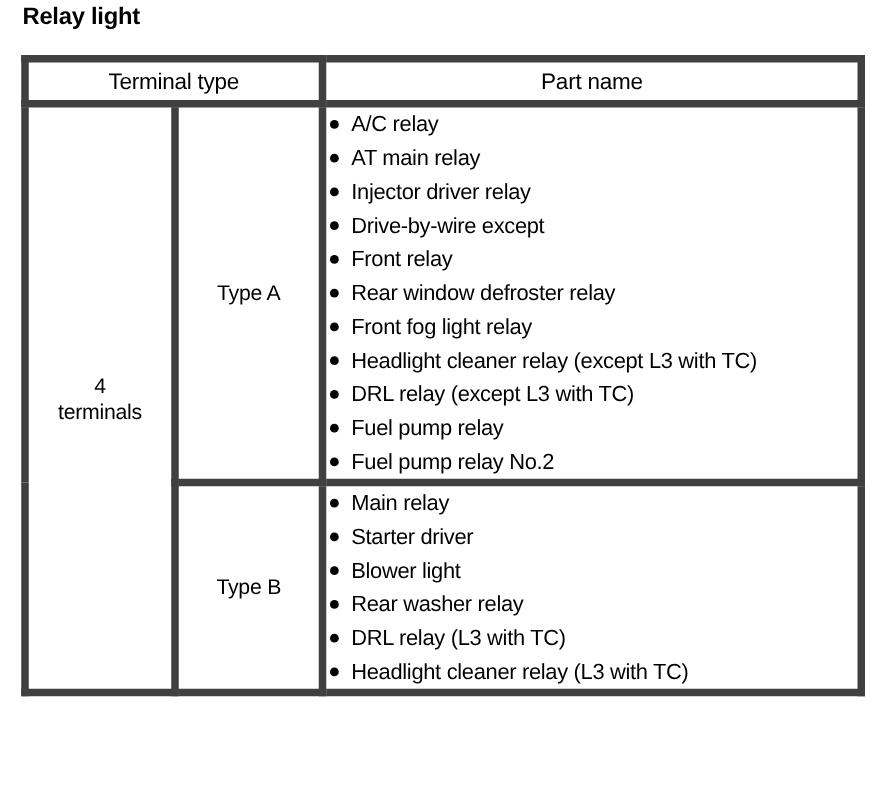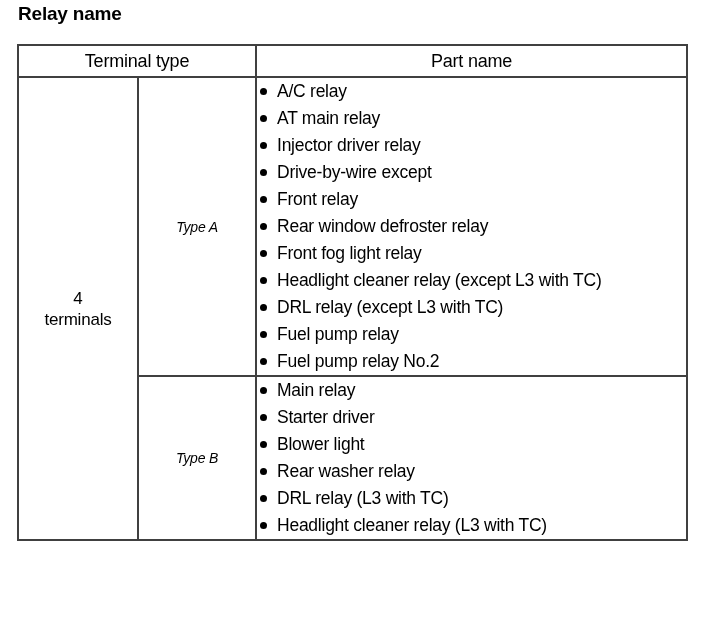--- a/index.html
+++ b/index.html
@@ -31,21 +31,21 @@
     position: absolute;
     left: 17px;
     top: 44px;
     width: 669px;
     border-collapse: collapse;
     table-layout: fixed;
   }
 
   .relay-table td,
   .relay-table th {
-    border: 2px solid #404040;
+    border: 6px solid #404040;
     padding: 0;
     vertical-align: middle;
     font-weight: normal;
   }
 
   .col-terminal { width: 120px; }
   .col-type     { width: 118px; }
   .col-part     { width: 431px; }
 
   .header-cell {
@@ -59,23 +59,22 @@
   .terminal-cell {
     text-align: center;
     font-size: 17px;
     line-height: 21px;
     letter-spacing: -0.2px;
   }
   .terminal-cell .tline { display: block; }
 
   .type-cell {
     text-align: center;
-    font-size: 14px;
-    letter-spacing: -0.2px;
-    font-style: italic;
+    font-size: 17px;
+    letter-spacing: -0.2px;
   }
   .type-a-cell { vertical-align: middle; }
 
   .part-cell {
     padding: 7px 8px 8px 14px;
     vertical-align: top;
   }
 
   ul.part-list {
     list-style: none;
@@ -98,21 +97,21 @@
     margin-top: 10px;
     background: #000000;
     border-radius: 50%;
     display: block;
   }
   ul.part-list li .txt { display: block; }
 </style>
 </head>
 <body>
 
-<div class="page-title">Relay name</div>
+<div class="page-title">Relay light</div>
 
 <table class="relay-table">
   <colgroup>
     <col class="col-terminal">
     <col class="col-type">
     <col class="col-part">
   </colgroup>
   <tbody>
     <tr>
       <th class="header-cell" colspan="2">Terminal type</th>

